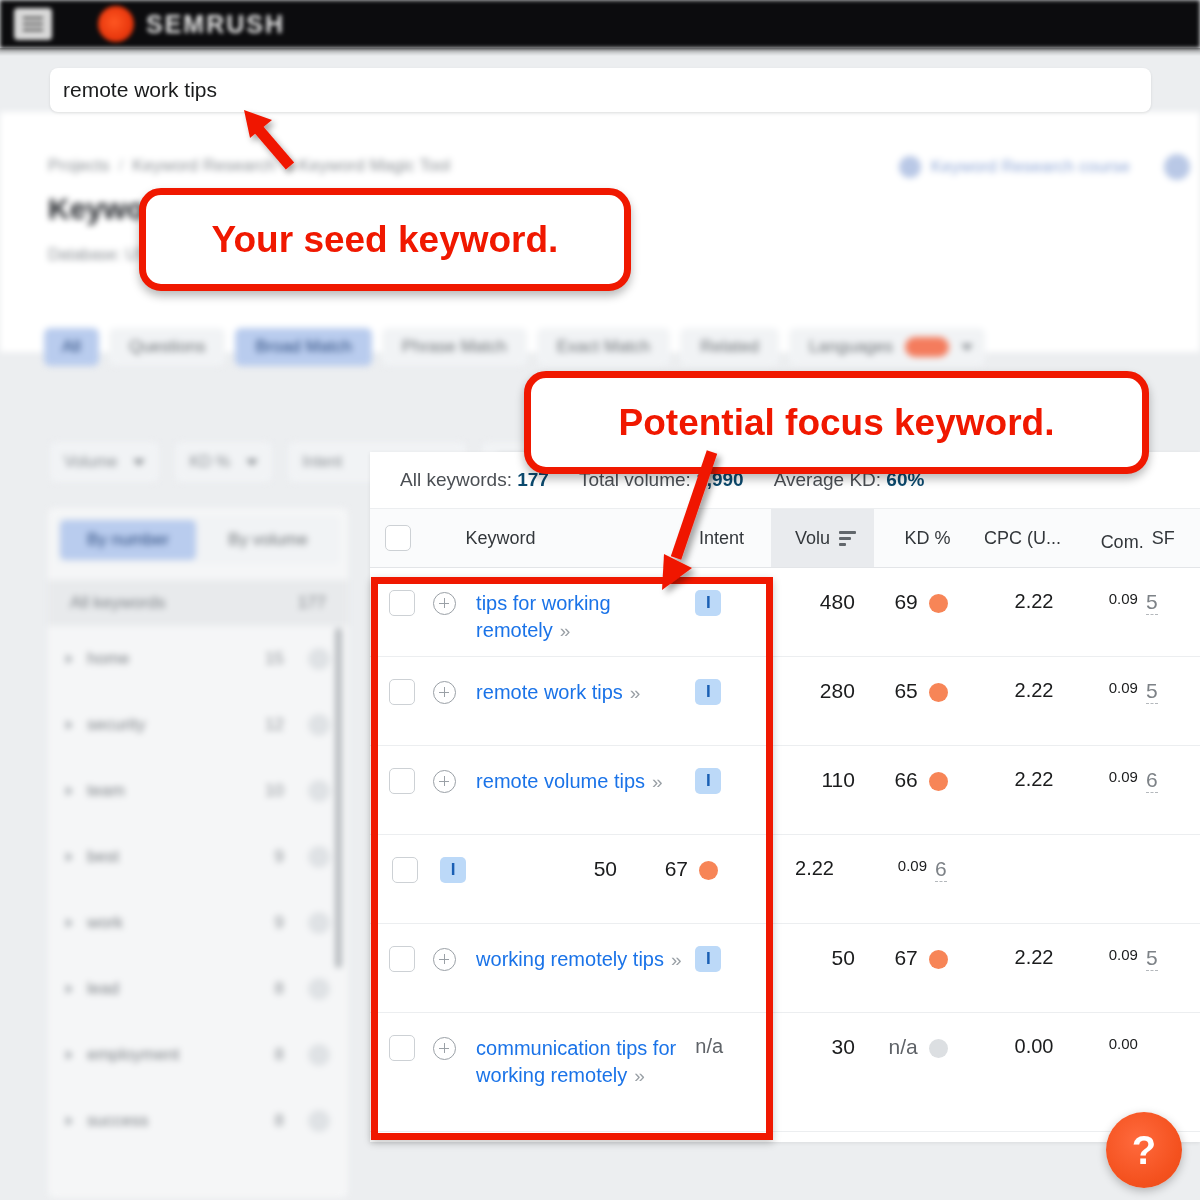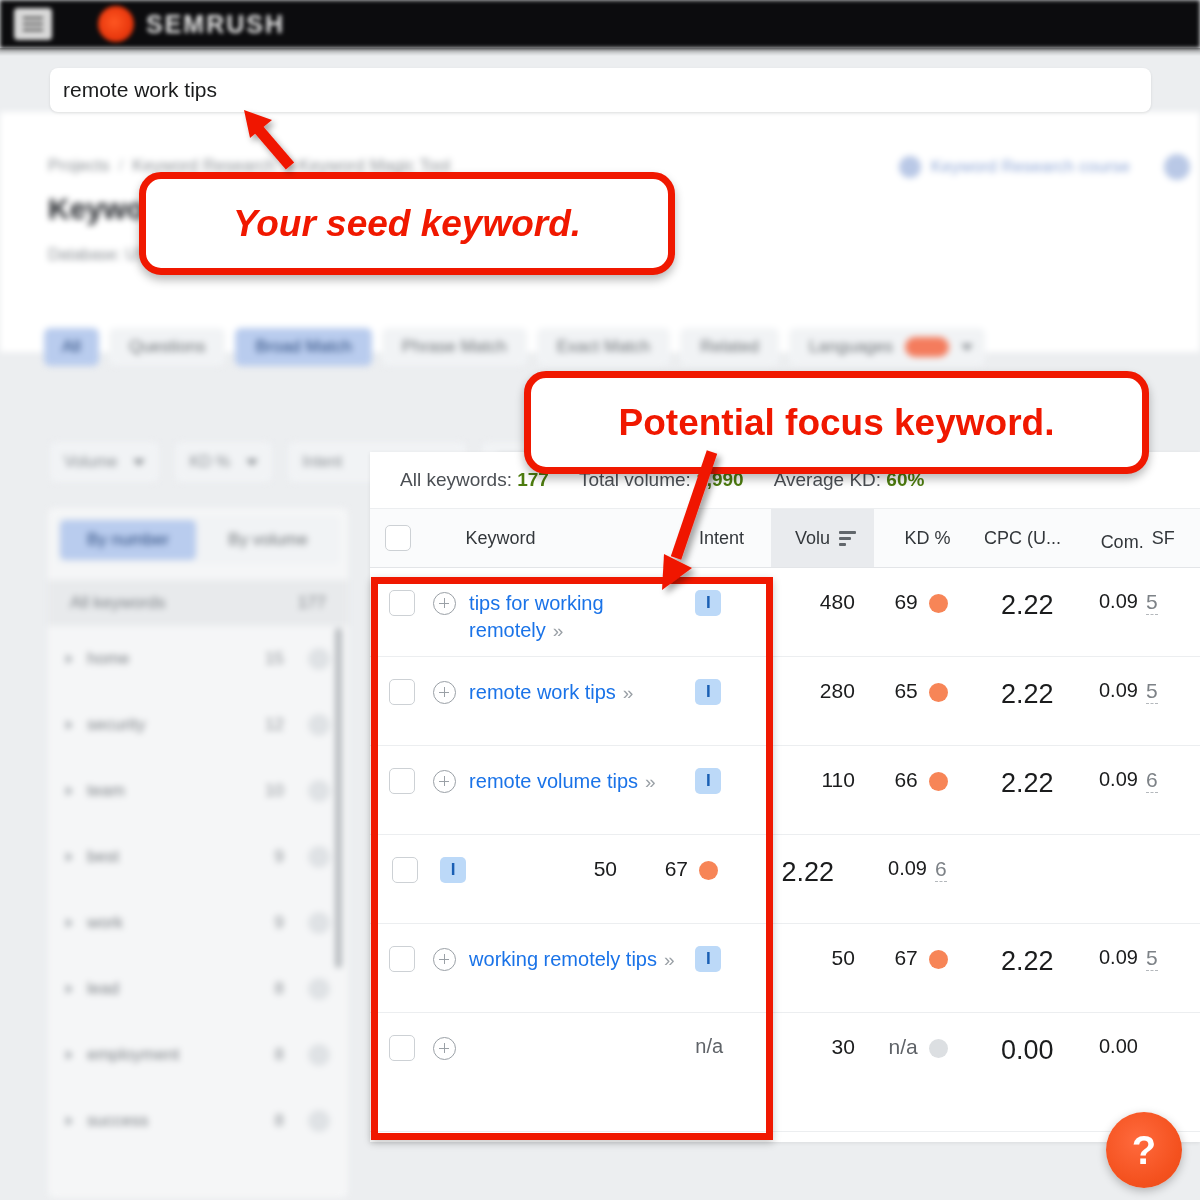--- a/index.html
+++ b/index.html
@@ -135,21 +135,21 @@
   
   .results{
     position:absolute;left:370px;top:452px;width:830px;height:690px;
     background:#ffffff;z-index:2;
     box-shadow:0 1px 4px rgba(0,0,0,.08);
   }
   .stats{
     height:56px;display:flex;align-items:center;gap:30px;padding-left:30px;
     font-size:19px;color:#4b4f54;
   }
-  .stats b{color:#4d7c0f;}
+  .stats b{color:#0c4a6e;}
   .thead{
     height:58px;display:flex;align-items:center;border-top:1px solid #eceef0;
     border-bottom:1px solid #e3e5e8;background:#fafbfc;
     font-size:18px;color:#33373b;
   }
   .th{display:flex;align-items:center;}
   .th-check{width:70px;justify-content:center;}
   .th-kw{width:290px;margin-left:39px;}
   .th-intent{width:90px;}
   .th-vol{width:105px;justify-content:flex-end;padding-right:18px;gap:9px;background:#e9ebee;height:58px;}
@@ -164,41 +164,41 @@
   .sorticon i:nth-child(3){width:7px;}
 
   .checkbox{
     width:26px;height:26px;border:1.6px solid #cdd1d5;border-radius:5px;background:#fff;box-sizing:border-box;
   }
   .row{
     display:flex;align-items:flex-start;border-bottom:1px solid #eceef0;min-height:88px;
   }
   .cell{display:flex;padding-top:22px;box-sizing:border-box;}
   .c-check{width:70px;justify-content:center;}
-  .c-kw{width:290px;align-items:flex-start;gap:13px;padding-right:8px;}
+  .c-kw{width:290px;align-items:flex-start;gap:20px;padding-right:8px;}
   .plus{
     width:23px;height:23px;border-radius:50%;border:1.6px solid #9aa0a6;position:relative;flex:none;margin-top:2px;box-sizing:border-box;
   }
   .plus:before,.plus:after{content:"";position:absolute;background:#9aa0a6;}
   .plus:before{left:5px;top:9.5px;width:10px;height:1.8px;}
   .plus:after{top:5px;left:9.5px;height:10px;width:1.8px;}
   .kwtext{font-size:20px;line-height:1.33;color:#1a73e8;}
   .chev{color:#9aa0a6;font-size:19px;margin-left:7px;letter-spacing:-1px;}
   .c-intent{width:90px;padding-top:22px;}
   .intent-badge{
     min-width:26px;height:26px;border-radius:5px;background:#bcd9f8;color:#1a5fb4;
     display:flex;align-items:center;justify-content:center;font-size:17px;font-weight:bold;padding:0 6px;box-sizing:border-box;
   }
   .intent-na{font-size:20px;color:#5f6368;}
   .c-vol{width:105px;justify-content:flex-end;padding-right:18px;font-size:21px;color:#1b1c1d;}
   .c-kd{width:95px;justify-content:flex-end;padding-right:12px;gap:11px;align-items:center;font-size:21px;color:#1b1c1d;}
   .kddot{width:19px;height:19px;border-radius:50%;background:#f78557;flex:none;margin-top:3px;}
   .kddot.na{background:#dcdfe2;}
-  .c-cpc{width:110px;justify-content:flex-end;padding-right:6px;font-size:27px;color:#1b1c1d;}
-  .c-com{width:95px;justify-content:flex-end;padding-right:8px;font-size:20px;color:#1b1c1d;}
+  .c-cpc{width:110px;justify-content:flex-end;padding-right:6px;font-size:20px;color:#1b1c1d;}
+  .c-com{width:95px;justify-content:flex-end;padding-right:8px;font-size:15px;color:#1b1c1d;}
   .c-sf{width:60px;justify-content:flex-start;font-size:21px;color:#7d8287;}
   .c-sf span{border-bottom:1px dashed #b4b8bc;}
 
   
   .helpbtn{
     position:absolute;right:18px;bottom:12px;width:76px;height:76px;border-radius:50%;
     background:radial-gradient(circle at 42% 38%,#ff6a3d 0%,#f4511e 65%,#e64a19 100%);
     color:#ffffff;font-size:40px;font-weight:bold;
     display:flex;align-items:center;justify-content:center;
     box-shadow:0 3px 10px rgba(0,0,0,.25);
@@ -209,21 +209,21 @@
   .anno{position:absolute;z-index:20;}
   .callout{
     background:#ffffff;border:7px solid #f01800;border-radius:22px;
     display:flex;align-items:center;justify-content:center;
     box-shadow:0 5px 10px rgba(0,0,0,.28);
     box-sizing:border-box;
   }
   .callout span{
     color:#f01800;font-size:37px;font-weight:bold;white-space:nowrap;
   }
-  #callout-seed{left:139px;top:172px;width:536px;height:103px;font-style:italic;}
+  #callout-seed{left:139px;top:188px;width:492px;height:103px;}
   #callout-focus{left:524px;top:371px;width:625px;height:103px;}
   .highlight-box{
     position:absolute;left:371px;top:577px;width:402px;height:563px;
     border:7px solid #f01800;box-sizing:border-box;z-index:19;
     box-shadow:0 3px 8px rgba(0,0,0,.22);
   }
   .arrow-svg{position:absolute;z-index:21;overflow:visible;}
   #arrow-seed{left:230px;top:104px;}
   #arrow-focus{left:640px;top:450px;}
 </style>
@@ -508,20 +508,21 @@
         <span>5</span>
       </div>
   </div>
 
   <div class="row" style="min-height:118px">
     <div class="cell c-check">
         <span class="checkbox"></span>
       </div>
     <div class="cell c-kw">
       <span class="plus"></span>
+      <span class="kwtext"><span>communication tips for working remotely</span><span class="chev">»</span></span>
     </div>
     <div class="cell c-intent">
         <span class="intent-na">n/a</span>
       </div>
     <div class="cell c-vol">30</div>
     <div class="cell c-kd">
         <span style="color:#5f6368">n/a</span>
         <span class="kddot na"></span>
       </div>
     <div class="cell c-cpc">0.00</div>

